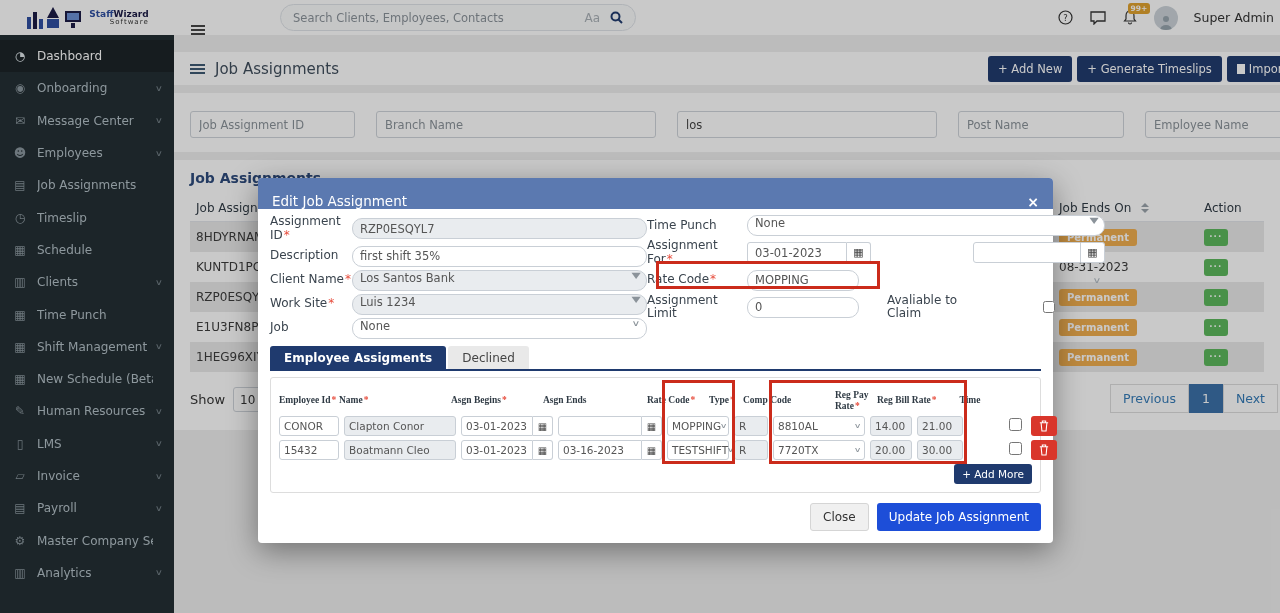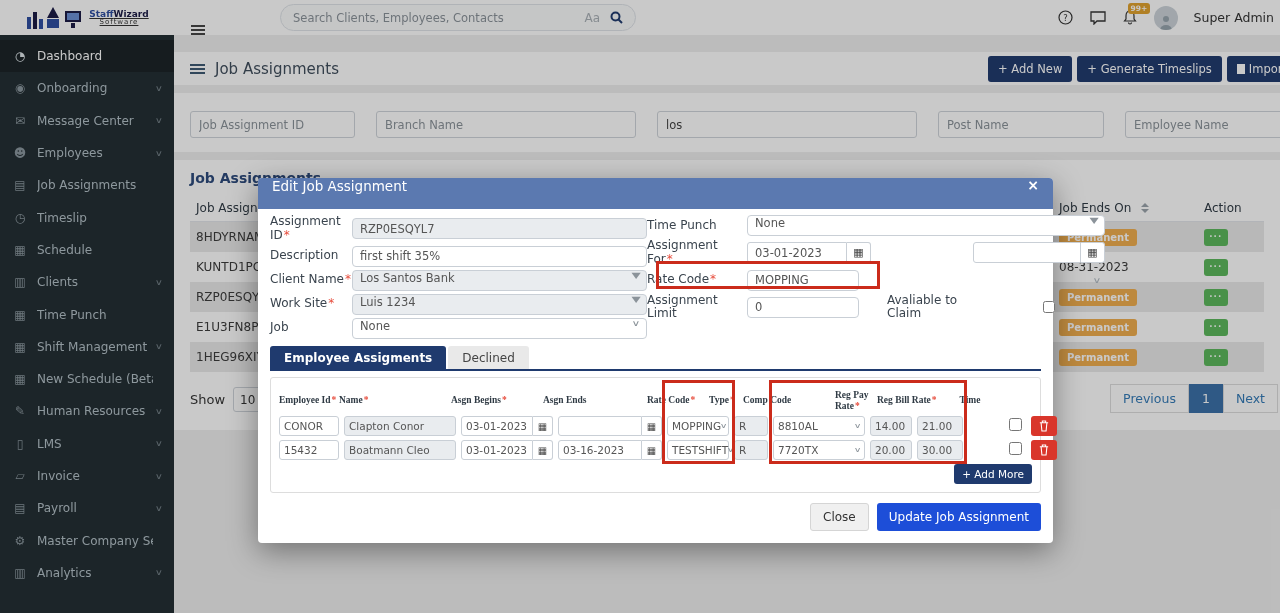--- a/index.html
+++ b/index.html
@@ -2,21 +2,21 @@
 <html><head>
 <meta charset="utf-8">
 <style>
   * { margin:0; padding:0; box-sizing:border-box; }
   html,body { width:1280px; height:613px; overflow:hidden; }
   body { position:relative; font-family:"DejaVu Sans","Liberation Sans",sans-serif; background:#efefef; font-size:12px; color:#333; }
 
   
   .sidebar { position:absolute; left:0; top:0; width:174px; height:613px; background:#222d32; z-index:10; }
   .logo-area { height:35px; background:#fff; display:flex; align-items:center; justify-content:center; gap:4px; }
-  .logo-text { line-height:1; text-align:center;text-decoration:underline; }
+  .logo-text { line-height:1; text-align:right; }
   .logo-text .l1 { font-size:9px; font-weight:bold; color:#2d4ea0; }
   .logo-text .l1 b { color:#1a1a45; }
   .logo-text .l2 { font-size:7px; color:#333; letter-spacing:1px; }
   .nav { padding-top:5px; }
   .nav-item { height:32.3px; display:flex; align-items:center; gap:9px; padding:0 12px; color:#b3c0c7; font-size:12px; cursor:pointer; white-space:nowrap; }
   .nav-item.active { background:#1a2226; color:#fff; }
   .nav-item .ni-icon { width:16px; text-align:center; color:#8a979e; font-size:12px; flex:0 0 16px; }
   .nav-item.active .ni-icon { color:#dfe6ea; }
   .nav-item .ni-label { flex:1 1 auto; overflow:hidden; }
   .nav-item .ni-chev { color:#6f7c83; font-size:8px; transform:scaleX(1.4); }
@@ -44,21 +44,21 @@
   .header-buttons { position:absolute; right:-17px; top:4px; display:flex; gap:5px; }
   .btn-navy { background:#1f3a6e; color:#fff; border:none; font-family:inherit; font-size:11.5px; padding:6px 10px; border-radius:3px; cursor:pointer; white-space:nowrap; }
   .file-glyph { display:inline-block; width:8px; height:10px; background:#fff; margin-right:4px; vertical-align:-1px; }
 
   
   .filters-card { margin-top:8px; background:#fff; padding:9px 16px 14px; }
   .card-title { font-size:14px; font-weight:bold; color:#2c4a7c; }
   .filters-row { display:flex; gap:21px; margin-top:9px; }
   .filters-row input { height:27px; border:1px solid #cfd4da; border-radius:3px; padding:0 8px; font-size:11.5px; color:#444; font-family:inherit; background:#fff; flex:0 0 auto; }
   .filters-row input::placeholder { color:#8a9299; }
-  .fw1 { width:165px; } .fw2 { width:260px; } .fw3 { width:260px; } .fw4 { width:166px; } .fw5 { width:165px; }
+  .fw1 { width:165px; } .fw2 { width:280px; } .fw3 { width:260px; } .fw4 { width:166px; } .fw5 { width:165px; }
 
   
   .table-card { margin-top:8px; background:#fff; padding:10px 16px 14px; min-height:250px; }
   .jobs-table { margin-top:8px; }
   .jt-head, .jt-row { display:flex; align-items:center; }
   .jt-head { height:28px; font-size:12px; color:#2f3a44; border-bottom:1px solid #e2e5e9; }
   .jt-row { height:30px; font-size:12px; color:#3b3b3b; }
   .jt-row.stripe { background:#e9e9e9; }
   .jt-c-id { width:270px; padding-left:6px; }
   .jt-c-mid { flex:1; display:flex; justify-content:flex-end; padding-right:10px; }
@@ -73,32 +73,32 @@
   .tc-footer { position:relative; height:32px; margin-top:12px; }
   .show-group { position:absolute; left:0; top:3px; display:flex; align-items:center; gap:8px; font-size:13px; color:#333; }
   .show-select { width:44px; height:25px; border:1px solid #cfd4da; border-radius:3px; display:flex; align-items:center; justify-content:space-between; padding:0 6px; font-size:12px; cursor:pointer; background:#fff; }
   .pagination { position:absolute; right:-14px; top:0; display:flex; }
   .pg { height:29px; display:flex; align-items:center; padding:0 12px; border:1px solid #ddd; background:#fff; font-size:12.5px; color:#337ab7; cursor:pointer; }
   .pg.active { background:#3a70a8; border-color:#3a70a8; color:#fff; }
 
   
   .overlay { position:absolute; inset:0; background:rgba(10,10,10,0.22); z-index:40; }
   .modal { position:absolute; left:258px; top:178px; width:795px; min-height:330px; background:#fff; border-radius:4px; box-shadow:0 8px 30px rgba(0,0,0,0.4); z-index:60; }
-  .m-header { height:31px; background:#5b79b0; border-radius:4px 4px 0 0; color:#fff; font-size:13.5px; display:flex; align-items:flex-start; padding:0 14px; justify-content:space-between; }
+  .m-header { height:31px; background:#5b79b0; border-radius:4px 4px 0 0; color:#fff; font-size:13.5px; display:flex; align-items:flex-end; padding:0 14px; justify-content:space-between; }
   .m-close { font-size:14px; font-weight:bold; cursor:pointer; line-height:1; }
   .m-body { padding:6px 12px 0; }
   .form-cols { display:flex; }
   .fcol-left { width:390px; }
   .fcol-right { flex:1; }
   .form-row { display:flex; align-items:center; margin-bottom:3px; min-height:21px; }
   .f-label { font-size:12px; color:#3a444e; line-height:1.15; }
   .fcol-left .f-label { width:82px; flex:0 0 82px; }
   .fcol-right .f-label { width:100px; flex:0 0 100px; }
   .req { color:#e74c3c; margin-left:1px; }
-  .ctl { height:21px; border:1px solid #c9cfd6; border-radius:4px; font-size:11.5px; color:#555; padding:0 7px; font-family:inherit; background:#fff; }
+  .ctl { height:21px; border:1px solid #c9cfd6; border-radius:10px; font-size:11.5px; color:#555; padding:0 7px; font-family:inherit; background:#fff; }
   input.ctl { padding:0 7px; }
   .ctl.gray { background:#e9ecef; }
   .fcol-left .ctl { width:295px; }
   .fake-select { display:flex; align-items:flex-start; justify-content:space-between; cursor:pointer; }
   .fake-select .caret { color:#8b939a; font-size:8px; transform:scaleX(1.5); }
   .w-full { width:100%; }
   .date-group { display:flex; }
   .date-group input { border-radius:3px 0 0 3px; }
   .cal-btn { width:24px; height:21px; border:1px solid #c9cfd6; border-left:none; border-radius:0 3px 3px 0; background:#fff; display:flex; align-items:center; justify-content:center; font-size:11px; color:#444; cursor:pointer; }
   .af-row { display:flex; justify-content:space-between; flex:1; }

